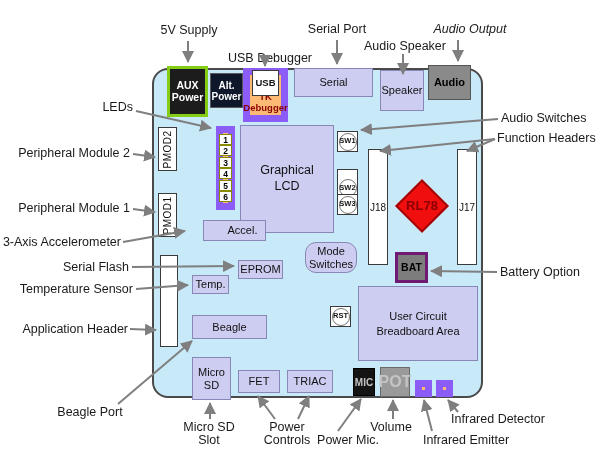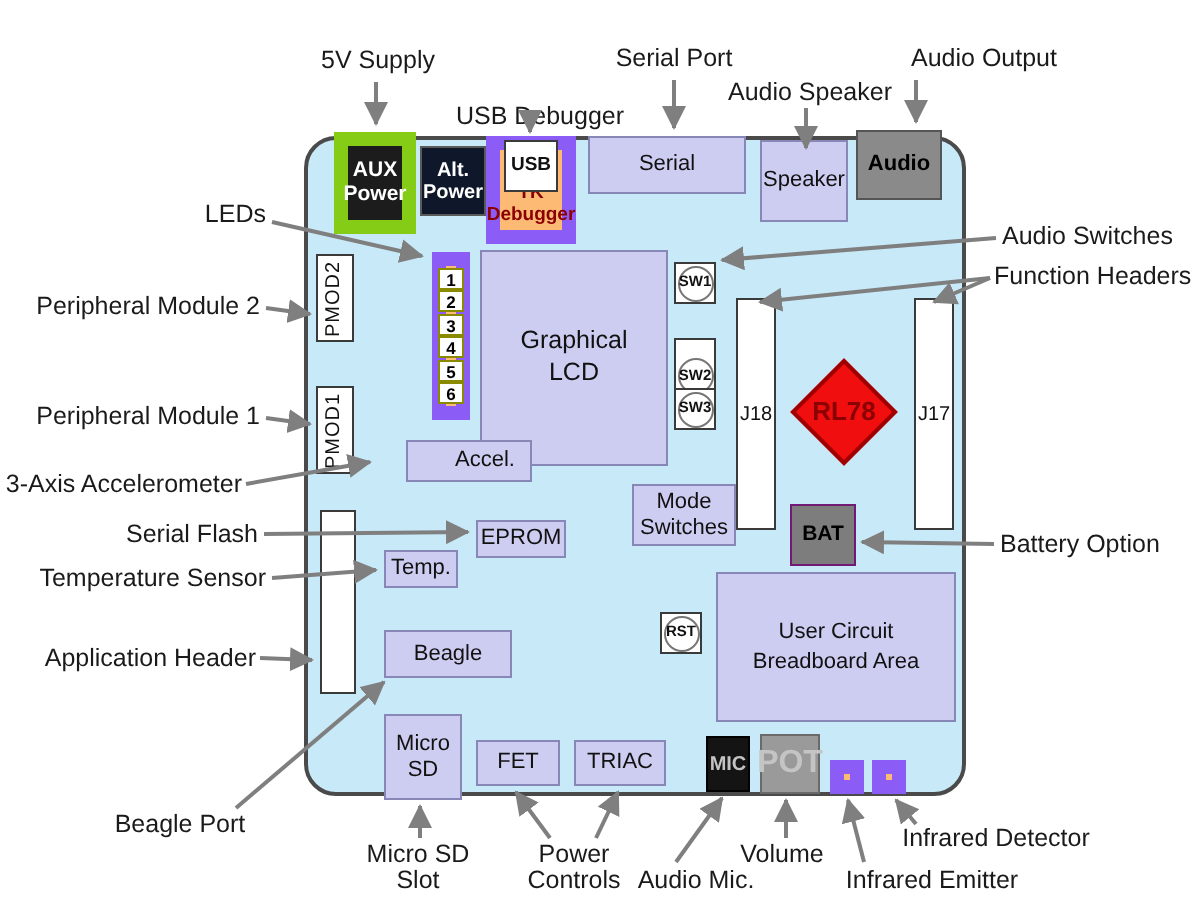--- a/index.html
+++ b/index.html
@@ -5,24 +5,24 @@
   html,body{margin:0;padding:0;background:#fff;}
   #stage{position:relative;width:600px;height:457px;background:#fff;overflow:hidden;
          font-family:"Liberation Sans",sans-serif;color:#111;}
   .abs{position:absolute;box-sizing:border-box;}
   
   .board{background:#c8e9f8;border:2px solid #4a4a4a;border-radius:16px;}
   
   .comp{position:absolute;box-sizing:border-box;display:flex;align-items:center;justify-content:center;
         text-align:center;font-size:11px;line-height:1.1;}
   .lav{background:#cdccf1;border:1px solid #8888b8;color:#111;}
-  .blk{background:#1c1c1c;border:7px solid #84cc16;color:#fff;font-weight:bold;font-size:10.5px;}
+  .blk{background:#1c1c1c;border:3px solid #84cc16;color:#fff;font-weight:bold;font-size:10.5px;}
   .gry{background:#0f172a;border:1px solid #5a5a5a;color:#fff;font-weight:bold;font-size:10px;}
   .gry2{background:#8a8a8a;border:1px solid #555;color:#000;font-weight:bold;font-size:11px;}
-  .gry3{background:#7d7d7d;border:1px solid #701a75;color:#000;font-weight:bold;font-size:10.5px;}
+  .gry3{background:#7d7d7d;border:3px solid #701a75;color:#000;font-weight:bold;font-size:10.5px;}
   .blk2{background:#141414;border:1px solid #000;color:#c3c3c3;font-weight:bold;font-size:10px;}
   .gry4{background:#9a9a9a;border:1px solid #6a6a6a;color:#c4c4c4;font-weight:bold;font-size:16px;}
   .ylw{background:#fdba74;border:7px solid #8b5cf6;}
   .wht{background:#fff;border:1px solid #3a3a3a;color:#111;}
   .ml{white-space:pre-line;}
   
   .ledstrip{display:flex;flex-direction:column;justify-content:space-evenly;align-items:center;}
   .ledcell{width:13px;height:11px;background:#fff;border:1px solid #8a8a00;color:#000;
            font-size:8.5px;font-weight:bold;text-align:center;line-height:10px;box-sizing:border-box;}
   
@@ -98,64 +98,64 @@
   </div>
 
   <div class="comp wht z2" style="left:368px;top:149px;width:20px;height:116px;font-size:10px;">J18</div>
   <div class="comp wht z2" style="left:457px;top:149px;width:20px;height:116px;font-size:10px;">J17</div>
 
   <div class="comp z2" style="left:403px;top:187px;width:38px;height:38px;border:none;background:none;">
     <span class="diamond"></span>
     <span class="diamondlbl">RL78</span>
   </div>
 
-  <div class="comp lav ml z2" style="left:316px;top:242px;width:52px;height:31px;">Mode
+  <div class="comp lav ml z2" style="left:305px;top:242px;width:52px;height:31px;border-radius:11px;">Mode
 Switches</div>
   <div class="comp gry3 z2" style="left:395px;top:252px;width:33px;height:31px;">BAT</div>
   <div class="comp wht z2" style="left:330px;top:306px;width:21px;height:21px;">
     <span class="circ"></span>
     <span class="circlbl" style="font-size:7.5px;">RST</span>
   </div>
   <div class="comp lav ml z2" style="left:358px;top:286px;width:120px;height:75px;line-height:1.3;">User Circuit
 Breadboard Area</div>
 
   <div class="comp lav z2" style="left:203px;top:220px;width:63px;height:21px;padding-left:16px;">Accel.</div>
   <div class="comp lav z2" style="left:238px;top:260px;width:45px;height:19px;">EPROM</div>
   <div class="comp lav z2" style="left:192px;top:275px;width:37px;height:19px;">Temp.</div>
-  <div class="comp lav z2" style="left:192px;top:315px;width:64px;height:24px;">Beagle</div>
+  <div class="comp lav z2" style="left:192px;top:315px;width:75px;height:24px;">Beagle</div>
 
   <div class="comp lav ml z2" style="left:192px;top:357px;width:39px;height:43px;">Micro
 SD</div>
   <div class="comp lav z2" style="left:238px;top:370px;width:42px;height:23px;">FET</div>
   <div class="comp lav z2" style="left:287px;top:370px;width:46px;height:23px;">TRIAC</div>
   <div class="comp blk2 z2" style="left:353px;top:368px;width:22px;height:28px;">MIC</div>
   <div class="comp gry4 z2" style="left:380px;top:367px;width:30px;height:30px;">POT</div>
   <div class="comp ylw z2" style="left:415px;top:380px;width:17px;height:17px;"></div>
   <div class="comp ylw z2" style="left:436px;top:380px;width:17px;height:17px;"></div>
 
   <div class="lbl tc" style="left:139px;top:24px;width:100px;">5V Supply</div>
   <div class="lbl tc" style="left:210px;top:40px;width:120px;margin-top:12px;">USB Debugger</div>
   <div class="lbl tc" style="left:287px;top:23px;width:100px;">Serial Port</div>
   <div class="lbl tc" style="left:345px;top:40px;width:120px;">Audio Speaker</div>
-  <div class="lbl tc" style="left:434px;top:23px;width:116px;">Audio Output</div>
+  <div class="lbl tc" style="left:412px;top:23px;width:116px;font-style:italic;">Audio Output</div>
 
   <div class="lbl tr" style="left:50px;top:101px;width:83px;">LEDs</div>
   <div class="lbl tr" style="left:0px;top:147px;width:130px;">Peripheral Module 2</div>
   <div class="lbl tr" style="left:0px;top:202px;width:130px;">Peripheral Module 1</div>
   <div class="lbl tr" style="left:0px;top:236px;width:121px;">3-Axis Accelerometer</div>
   <div class="lbl tr" style="left:0px;top:261px;width:129px;">Serial Flash</div>
   <div class="lbl tr" style="left:0px;top:283px;width:133px;">Temperature Sensor</div>
   <div class="lbl tr" style="left:0px;top:323px;width:128px;">Application Header</div>
   <div class="lbl tc" style="left:40px;top:406px;width:100px;">Beagle Port</div>
 
   <div class="lbl tc ml" style="left:159px;top:421px;width:100px;">Micro SD
 Slot</div>
   <div class="lbl tc ml" style="left:237px;top:421px;width:100px;">Power
 Controls</div>
-  <div class="lbl tc" style="left:298px;top:434px;width:100px;">Audio Mic.</div>
+  <div class="lbl tc" style="left:298px;top:434px;width:100px;">Power Mic.</div>
   <div class="lbl tc" style="left:341px;top:421px;width:100px;">Volume</div>
   <div class="lbl tc" style="left:406px;top:434px;width:120px;">Infrared Emitter</div>
   <div class="lbl tc" style="left:436px;top:413px;width:124px;">Infrared Detector</div>
 
   <div class="lbl tl" style="left:501px;top:112px;width:98px;">Audio Switches</div>
   <div class="lbl tl" style="left:497px;top:132px;width:103px;">Function Headers</div>
   <div class="lbl tl" style="left:500px;top:266px;width:100px;">Battery Option</div>
 
   <svg id="arrows" viewBox="0 0 600 457">
     <defs>

